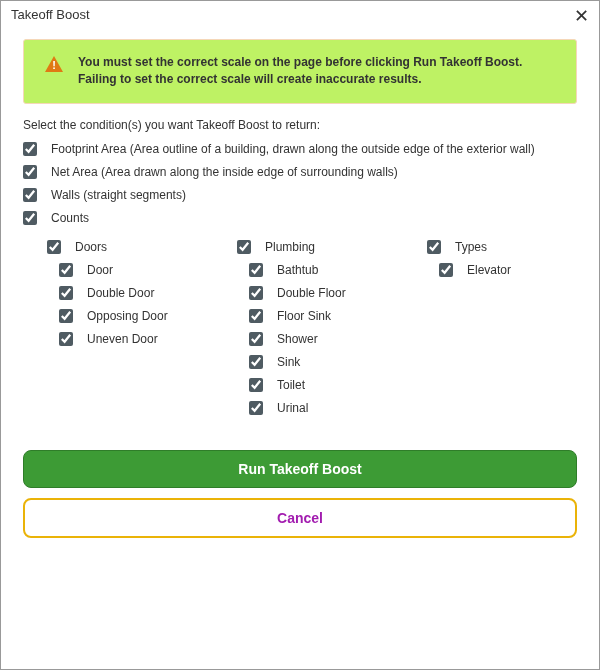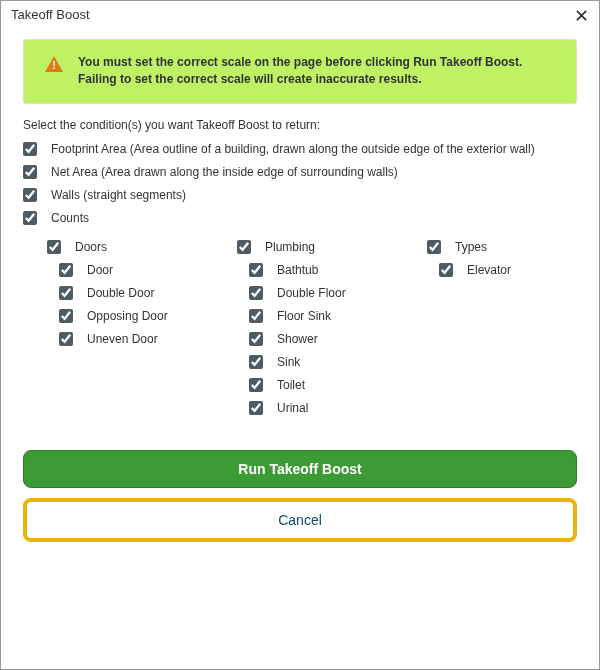--- a/index.html
+++ b/index.html
@@ -117,23 +117,23 @@
   }
   .btn-primary {
     background: #3d9b35;
     border: 1px solid #2f7d29;
     color: #fff;
     font-weight: bold;
     margin-bottom: 10px;
   }
   .btn-secondary {
     background: #fff;
-    border: 4px solid #eab308;
-    color: #0c4a6e;
-    font-weight: normal;
+    border: 2px solid #eab308;
+    color: #a21caf;
+    font-weight: bold;
   }
 </style>
 </head>
 <body>
 
 <div class="titlebar">
   <span>Takeoff Boost</span>
   <span class="close-icon">✕</span>
 </div>
 

